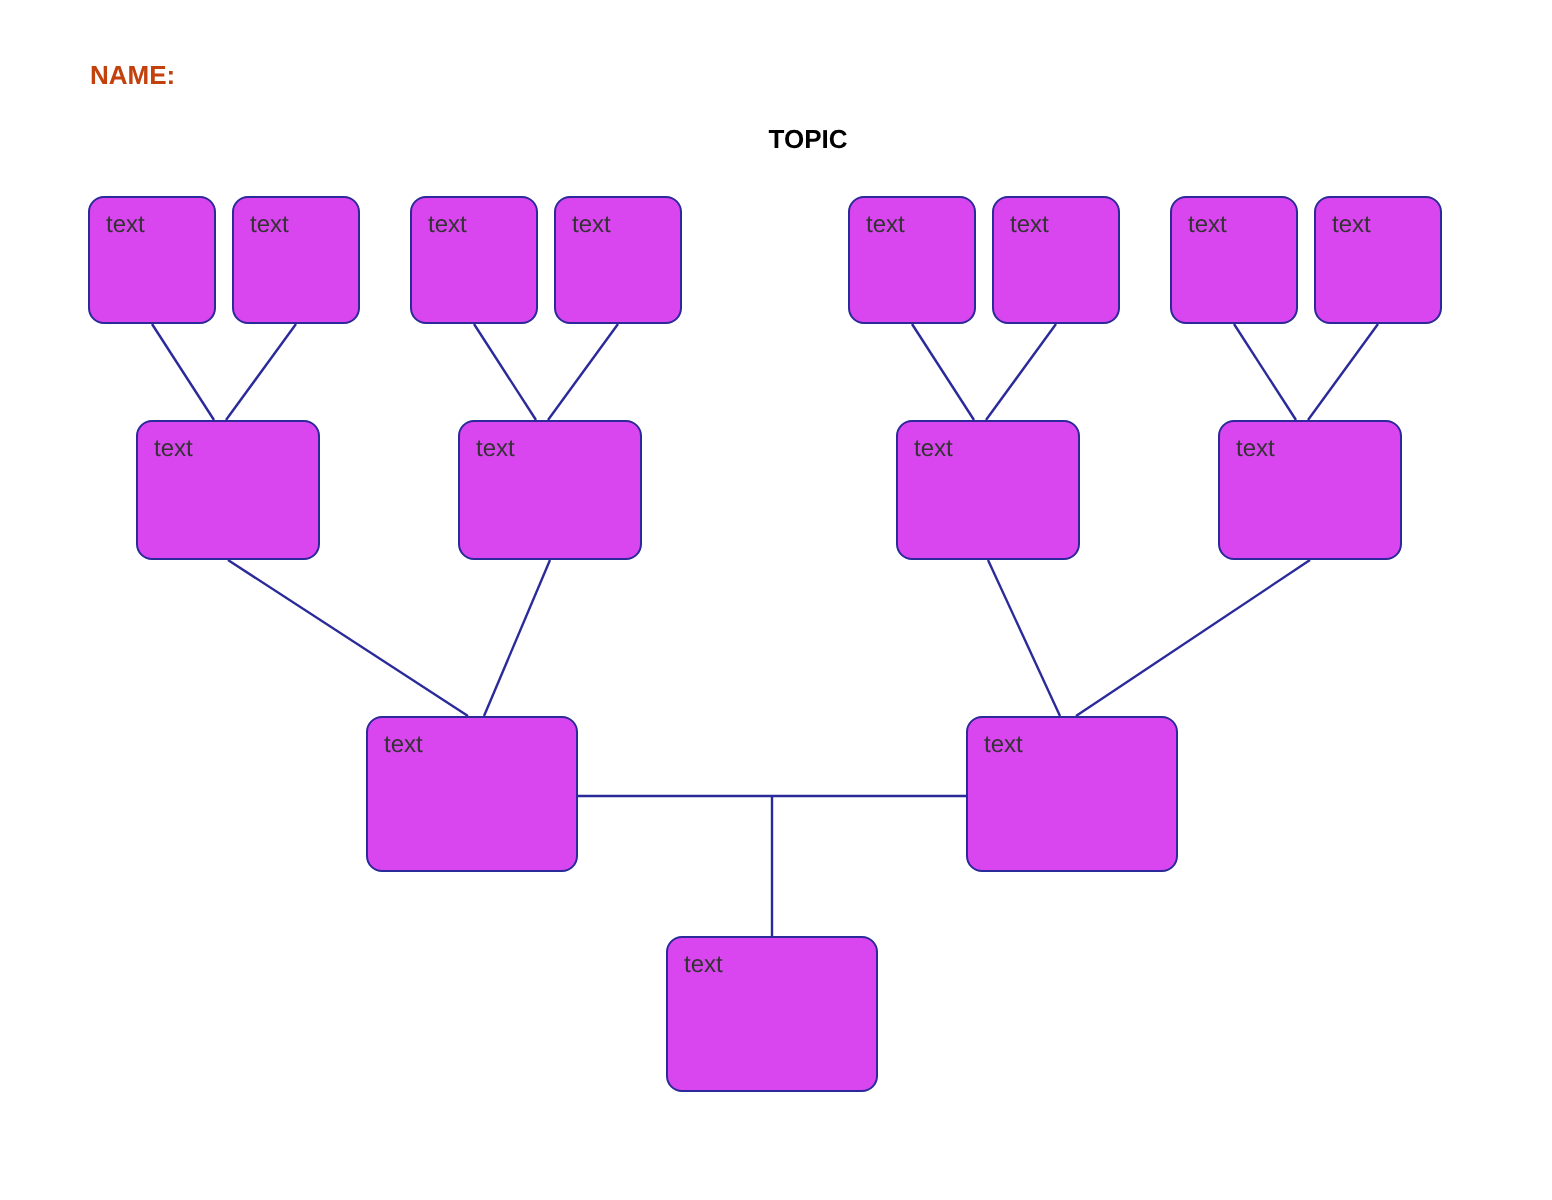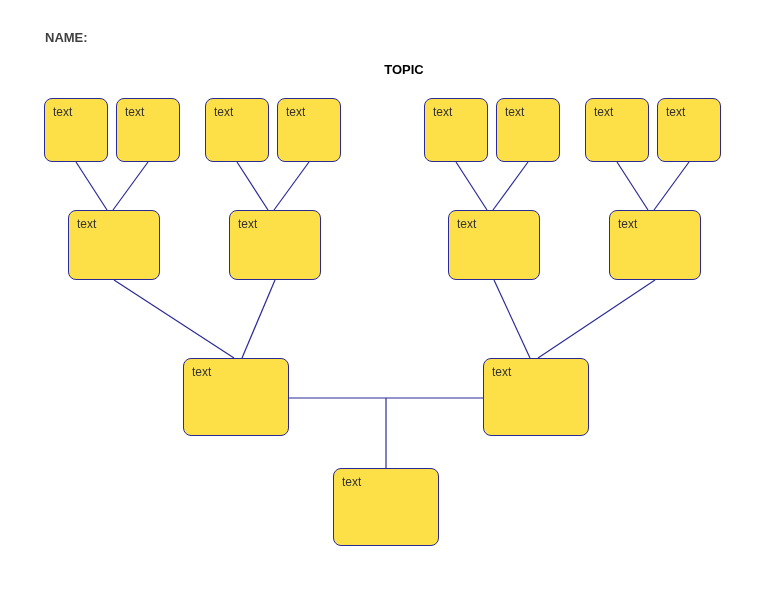--- a/index.html
+++ b/index.html
@@ -10,36 +10,36 @@
     background: #ffffff;
     font-family: Arial, sans-serif;
     position: relative;
   }
   .name-label {
     position: absolute;
     top: 30px;
     left: 45px;
     font-weight: bold;
     font-size: 13px;
-    color: #404040;
+    color: #c2410c;
   }
   .topic-label {
     position: absolute;
     top: 62px;
     left: 0;
     width: 776px;
     text-align: center;
     font-weight: bold;
     font-size: 13px;
     color: #000;
     margin-left: 16px;
   }
   .box {
     position: absolute;
-    background: #fde047;
+    background: #d946ef;
     border: 1.5px solid #2a2a9a;
     border-radius: 8px;
     box-sizing: border-box;
     font-size: 12px;
     color: #333;
     padding: 6px 8px;
   }
   svg.connectors {
     position: absolute;
     top: 0;

